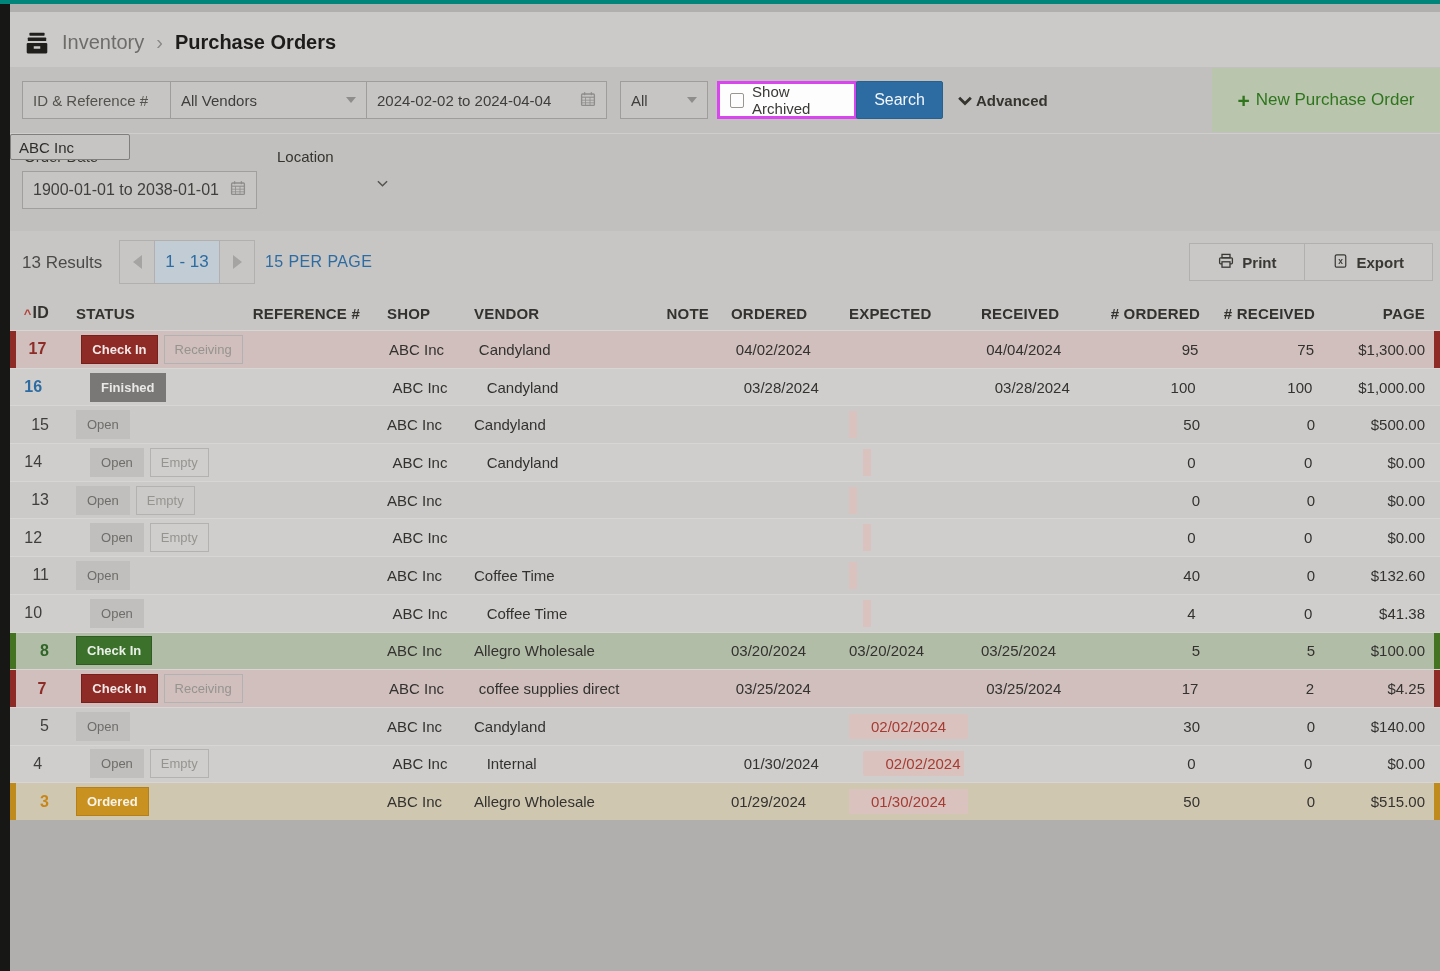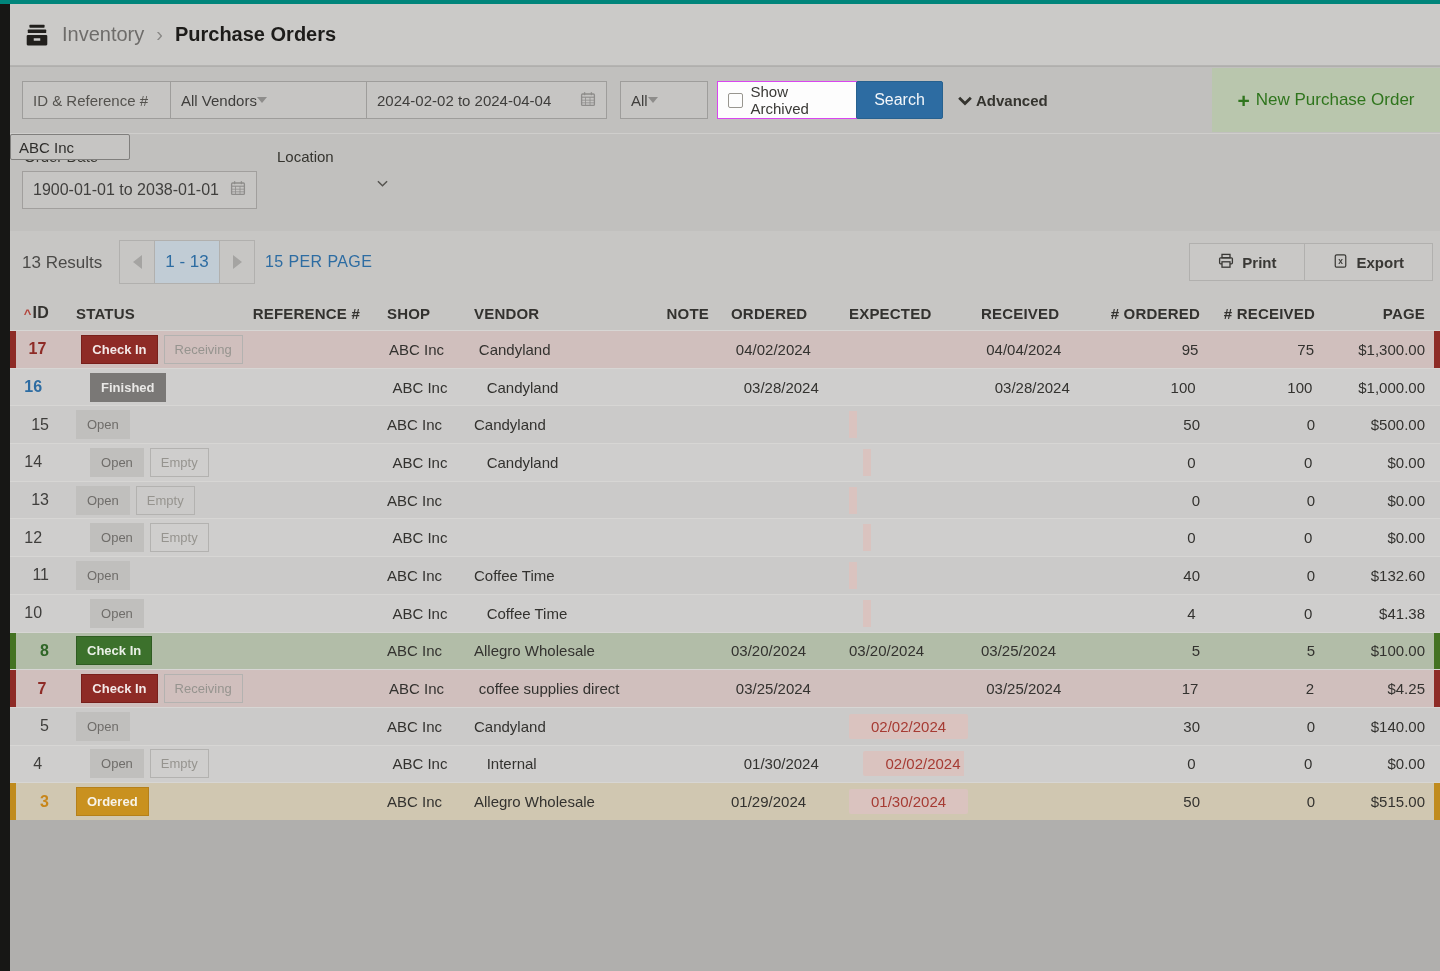--- a/index.html
+++ b/index.html
@@ -3,39 +3,39 @@
 <meta charset="utf-8">
 <style>
   html,body{margin:0;padding:0;background:#8e8d8b;}
   *{box-sizing:border-box;}
   .screen{position:relative;width:1440px;height:971px;background:#b0afad;overflow:hidden;
           font-family:"Liberation Sans",sans-serif;color:#33322f;}
   .topline{position:absolute;left:0;top:0;width:1440px;height:4px;background:#00857b;z-index:40;}
   .leftstrip{position:absolute;left:0;top:4px;width:10px;height:967px;background:#171715;z-index:35;}
 
   
-  .crumbbar{position:absolute;left:10px;top:4px;width:1430px;height:62px;background:#cbcac8;
+  .crumbbar{position:absolute;left:10px;top:12px;width:1430px;height:62px;background:#cbcac8;
             border-bottom:1px solid #b5b4b2;display:flex;align-items:center;padding-left:14px;}
   .crumb-icon{margin-right:12px;display:flex;align-items:center;}
   .crumb-section{font-size:20px;color:#6e6c6a;}
   .crumb-sep{font-size:20px;color:#8a8987;margin:0 12px;}
   .crumb-page{font-size:20px;font-weight:700;color:#1d1c1a;}
 
   
   .filterbar{position:absolute;left:10px;top:67px;width:1430px;height:66px;background:#c1c0be;}
   .fbox{position:absolute;top:14px;height:38px;border:1px solid #9e9d9b;background:#c6c5c3;
         display:flex;align-items:center;font-size:15px;color:#3f3e3c;}
   input.fbox{padding:0 10px;}
   input.fbox::placeholder{color:#54524e;opacity:1;}
-  .fsel{justify-content:flex-start;padding:0 10px;}
+  .fsel{justify-content:space-between;padding:0 10px;}
   .caret-down{width:0;height:0;border-left:5px solid transparent;border-right:5px solid transparent;
               border-top:6px solid #8e8d8b;}
   .fdate{justify-content:space-between;padding:0 10px;}
   .archbox{position:absolute;left:707px;top:14px;width:140px;height:38px;background:#fdfdfd;
-           border:1px solid #d946ef;display:flex;align-items:center;padding:0 10px;gap:8px;
+           border:3px solid #d946ef;display:flex;align-items:center;padding:0 10px;gap:8px;
            font-size:15px;color:#3a3936;cursor:pointer;}
   .archbox input{appearance:none;-webkit-appearance:none;width:15px;height:15px;margin:0;
                  border:1px solid #98968f;border-radius:2px;background:#fdfdfd;}
   .searchbtn{position:absolute;left:846px;top:14px;width:87px;height:38px;background:#2d6ca2;
              border:1px solid #27618f;color:#f2f6fa;font-size:16px;display:flex;align-items:center;
              justify-content:center;border-radius:2px;cursor:pointer;}
   .advtoggle{position:absolute;left:948px;top:14px;height:38px;display:flex;align-items:center;gap:4px;
              font-size:15px;font-weight:700;color:#35342f;cursor:pointer;}
   .newpo{position:absolute;left:1202px;top:1px;width:228px;height:64px;background:#b9c6ad;
          display:flex;align-items:center;justify-content:center;gap:6px;color:#2f751d;

